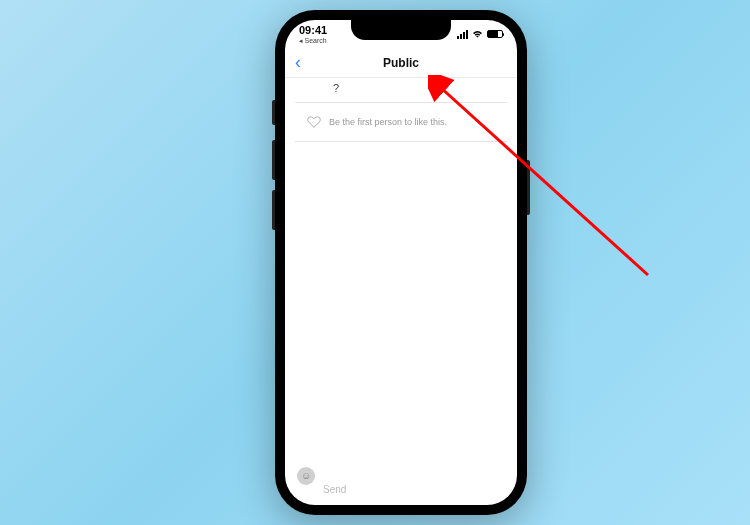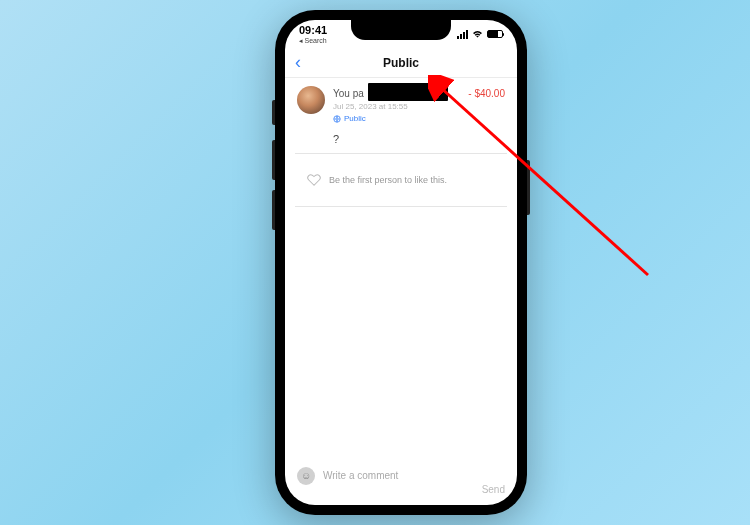--- a/index.html
+++ b/index.html
@@ -126,21 +126,21 @@
     }
     .pay-date { font-size: 8px; color: #b4b4b4; margin-top: 1px; }
     .pay-meta { display: flex; align-items: center; gap: 3px; margin-top: 3px; }
     .globe-ic { width: 8px; height: 8px; }
     .pay-public { font-size: 8px; color: #3a82f7; }
     .note-row { padding: 4px 12px 8px 48px; font-size: 11px; color: #444; }
     .like-row {
       display: flex;
       align-items: center;
       gap: 8px;
-      padding: 19px 12px;
+      padding: 12px 12px;
       margin: 0 10px;
       border-top: 0.5px solid rgba(0,0,0,0.1);
       border-bottom: 0.5px solid rgba(0,0,0,0.1);
     }
     .heart-ic { width: 14px; height: 14px; }
     .like-text { font-size: 9px; color: #999; }
     .composer {
       display: flex;
       align-items: center;
       gap: 8px;
@@ -210,51 +210,31 @@
           </div>
       </div>
     </div>
 
     <div class="nav-header">
       <span class="back-chevron">‹</span>
       <span class="nav-title">Public</span>
     </div>
 
     <div class="content">
-      <div class="payment-row">
-        <div class="avatar"></div>
-        <div class="pay-body">
-          <div class="pay-line1">
-            <span class="pay-text">You pa</span>
-            <div class="redact"></div>
-            <span style="flex:1"></span>
-            <span class="amount">- $40.00</span>
-          </div>
-          <div class="pay-date">Jul 25, 2023 at 15:55</div>
-          <div class="pay-meta">
-            <svg class="globe-ic" viewBox="0 0 10 10">
-                <circle cx="5" cy="5" r="4" fill="none" stroke="#3a82f7" stroke-width="1"></circle>
-                <path d="M1 5 H9 M5 1 Q7.5 5 5 9 Q2.5 5 5 1" fill="none" stroke="#3a82f7" stroke-width="0.8"></path>
-              </svg>
-            <span class="pay-public">Public</span>
-          </div>
-        </div>
-      </div>
       <div class="note-row">?</div>
       <div class="like-row">
         <svg class="heart-ic" viewBox="0 0 16 14">
             <path d="M8 13 L2 7 Q-0.5 4.5 2 2 Q4.5 -0.5 8 3 Q11.5 -0.5 14 2 Q16.5 4.5 14 7 Z" fill="none" stroke="#bbb" stroke-width="1.2"></path>
           </svg>
         <span class="like-text">Be the first person to like this.</span>
       </div>
     </div>
 
     <div class="composer">
       <div class="comp-avatar">☺</div>
-      <input class="comp-input" placeholder="Write a comment" style="">
       <span class="comp-send">Send</span>
     </div>
   </div>
 </div>
 
 <svg class="arrow" viewBox="0 0 230 210">
   <defs>
     <marker id="ah" markerWidth="12" markerHeight="10" refX="2" refY="5" orient="auto">
       <polygon points="0,0 12,5 0,10" fill="#ff0000"></polygon>
     </marker>

